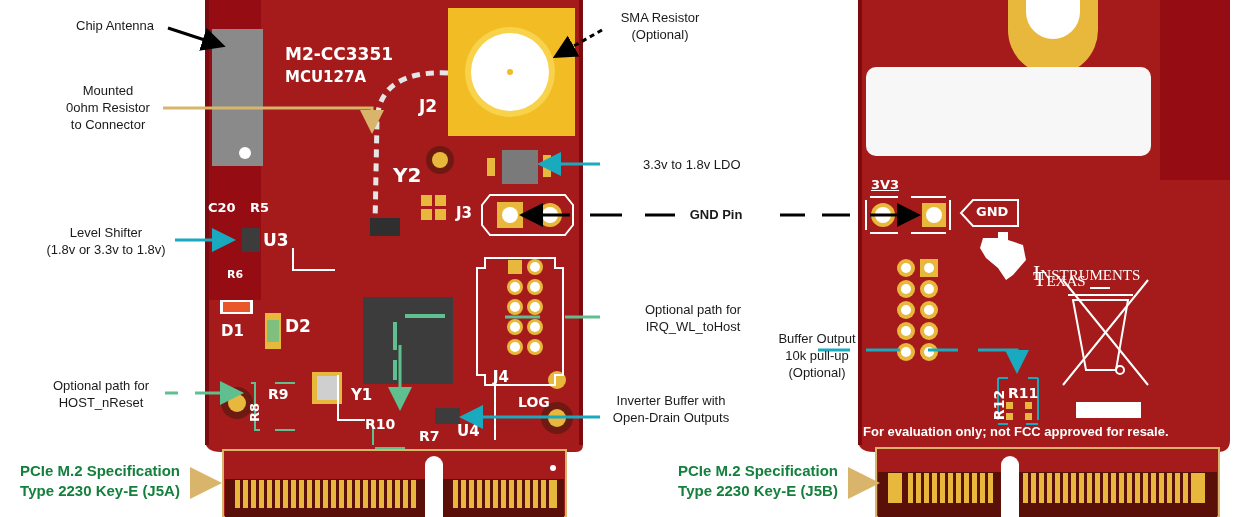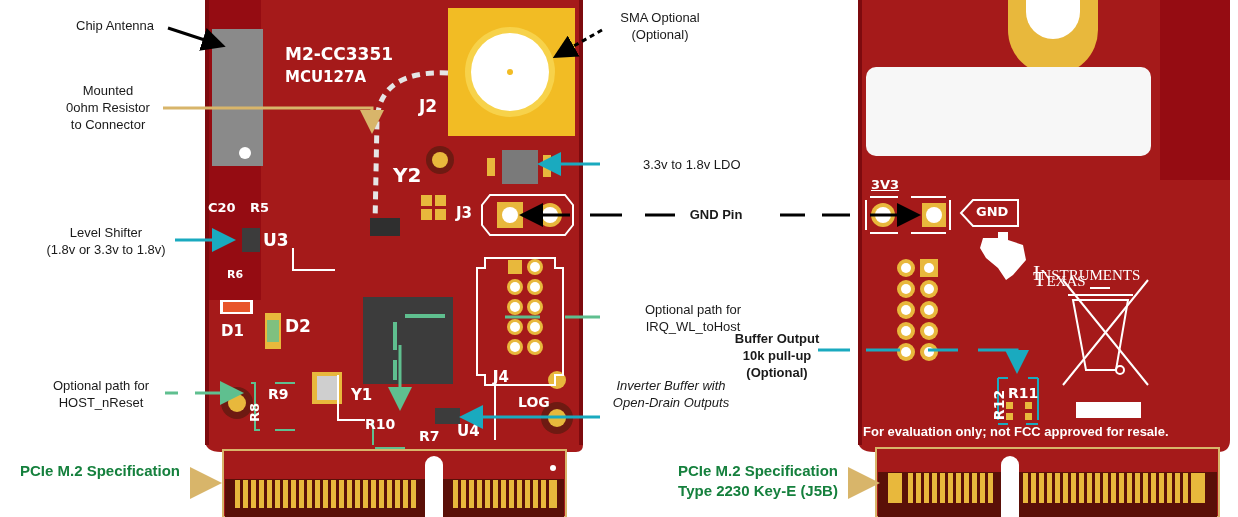--- a/index.html
+++ b/index.html
@@ -320,40 +320,41 @@
 <div class="callout" style="left:38px;top:224px;width:136px;">
   <div>Level Shifter</div>
   <div>(1.8v or 3.3v to 1.8v)</div>
 </div>
 <div class="callout" style="left:45px;top:377px;width:112px;">
   <div>Optional path for</div>
   <div>HOST_nReset</div>
 </div>
 <div class="bold-callout" style="left:8px;top:461px;width:184px;">
   <div>PCIe M.2 Specification</div>
+  <div>Type 2230 Key-E (J5A)</div>
 </div>
 <div class="callout" style="left:605px;top:9px;width:110px;">
-  <div>SMA Optional</div>
+  <div>SMA Resistor</div>
   <div>(Optional)</div>
 </div>
 <div class="callout left" style="left:606px;top:156px;">
   <span>3.3v to 1.8v LDO</span>
 </div>
 <div class="callout" style="left:676px;top:206px;width:80px;font-weight:bold;">
   <span>GND Pin</span>
 </div>
 <div class="callout left" style="left:608px;top:301px;">
   <div>Optional path for</div>
   <div>IRQ_WL_toHost</div>
 </div>
-<div class="callout" style="left:732px;top:330px;width:90px;font-weight:bold;">
+<div class="callout" style="left:772px;top:330px;width:90px;">
   <div>Buffer Output</div>
   <div>10k pull-up</div>
   <div>(Optional)</div>
 </div>
-<div class="callout" style="left:603px;top:377px;width:136px;font-style:italic;">
+<div class="callout" style="left:603px;top:392px;width:136px;">
   <div>Inverter Buffer with</div>
   <div>Open-Drain Outputs</div>
 </div>
 <div class="bold-callout" style="left:666px;top:461px;width:184px;">
   <div>PCIe M.2 Specification</div>
   <div>Type 2230 Key-E (J5B)</div>
 </div>
 
 </body></html>

